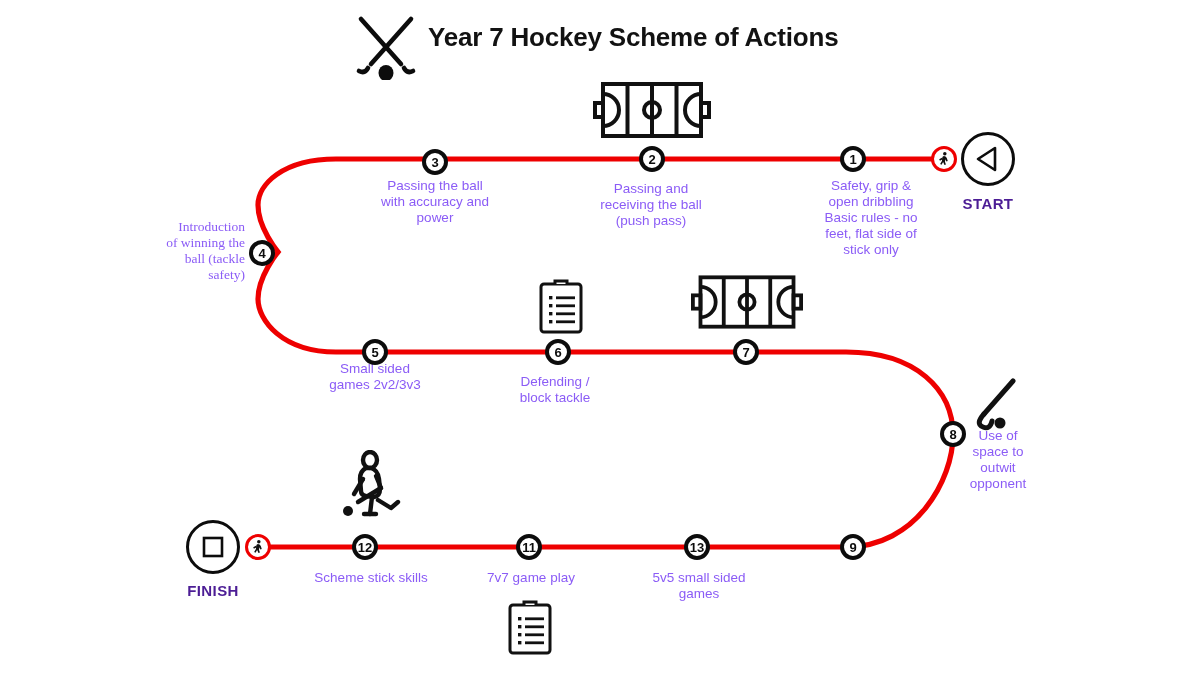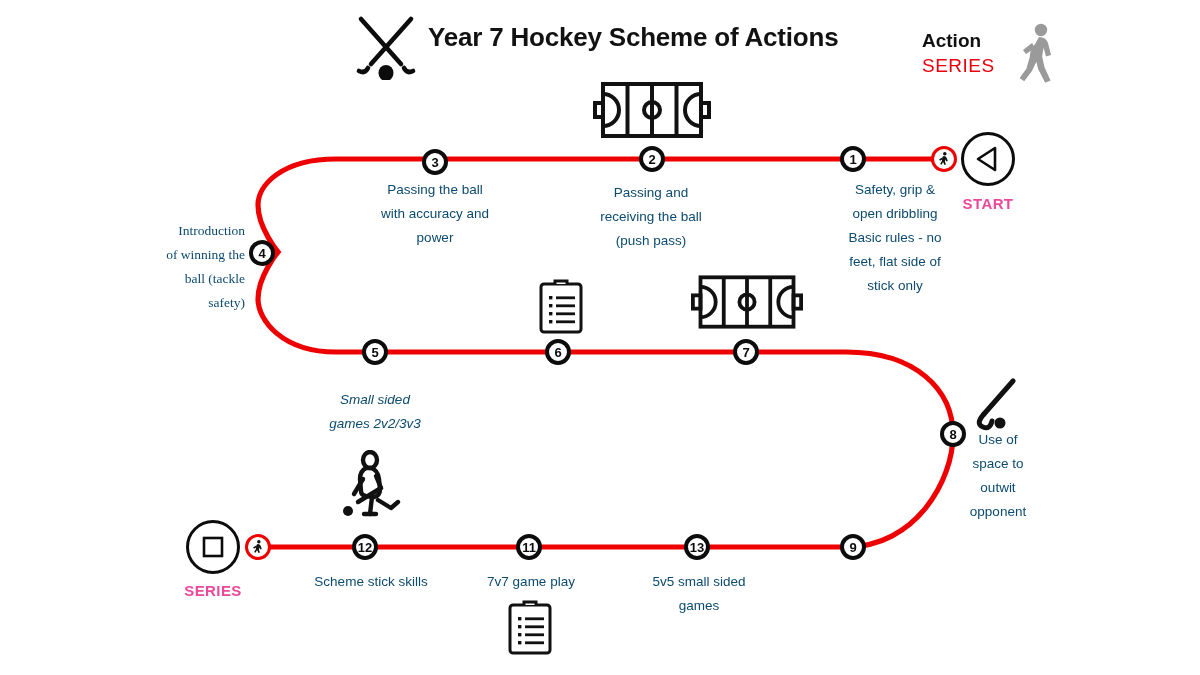--- a/index.html
+++ b/index.html
@@ -40,33 +40,33 @@
     background:#ffffff;border:4px solid #0c0c0c;
     box-sizing:border-box;
     display:flex;align-items:center;justify-content:center;
     font-size:13px;font-weight:600;color:#0c0c0c;line-height:1;
     z-index:6;
   }
   .node.small-num{font-size:13px;}
 
   
   .lbl{
-    position:absolute;font-size:13.5px;line-height:24px;
-    color:#0c4a6e;text-align:center;z-index:4;
+    position:absolute;font-size:13.5px;line-height:16px;
+    color:#8b5cf6;text-align:center;z-index:4;
   }
   .lbl-right{text-align:right;}
 
   
   .term-ring{
     position:absolute;width:54px;height:54px;border-radius:50%;
     border:3px solid #0c0c0c;box-sizing:border-box;background:#fff;
     display:flex;align-items:center;justify-content:center;z-index:6;
   }
   .term-cap{
-    position:absolute;font-size:15px;font-weight:700;color:#ec4899;
+    position:absolute;font-size:15px;font-weight:700;color:#4c1d95;
     text-align:center;letter-spacing:0.4px;
   }
   .runner-dot{
     position:absolute;width:26px;height:26px;border-radius:50%;
     background:#ffffff;border:3.5px solid #ee0000;box-sizing:border-box;
     display:flex;align-items:center;justify-content:center;z-index:7;
   }
 
   
   .ico{position:absolute;z-index:5;}
@@ -81,31 +81,20 @@
       <path d="M9 5 L49 50"></path>
       <path d="M52 54 q3 6 9 3"></path>
       <path d="M59 5 L19 50"></path>
       <path d="M16 54 q-3 6 -9 3"></path>
     </g>
     <ellipse cx="34" cy="59" rx="7.5" ry="8" fill="#0c0c0c"></ellipse>
   </svg>
 
   <div class="hdr-title">Year 7 Hockey Scheme of Actions</div>
 
-  <div class="brand">
-    <div class="brand-action">Action</div>
-    <div class="brand-series">SERIES</div>
-    <svg class="brand-walker" viewBox="0 0 46 64">
-      <g fill="#9a9a9a">
-        <circle cx="25" cy="8" r="6.2"></circle>
-        <path d="M23 15 q7 0 9 6 l3 12 -5 1.6 -2.4 -9 -1.5 9 2.5 11 6 13 -5.4 2.2 -7.2 -14 -1.6 -7 -4.6 9.5 -7.6 10 -4.6 -3.4 6.8 -9.2 3.4 -12 q0.6 -9 5.2 -12.5 z"></path>
-        <path d="M16 21 l-9 7 3 4 9 -6 z"></path>
-      </g>
-    </svg>
-  </div>
 
   <svg id="pathsvg" viewBox="0 0 1200 675">
     <path d="M 944 159
              L 336 159
              C 282 159 258 185 258 205
              C 258 228 278 252 278 252
              C 278 252 258 276 258 299
              C 258 320 282 352 336 352
              L 846 352
              C 916 352 953 390 953 435
@@ -207,57 +196,58 @@
       <path d="M10 6.2 q3 0.4 3.6 3 l1.1 3.4 -1.8 0.6 -1 -2.8 -0.7 3 1.2 3.4 -1.8 0.7 -1.7 -3.7 -2 3.3 -1.7 -1 2.2 -3.6 0.4 -4 q0.3 -2.3 2.2 -2.3z" fill="#111"></path>
       <path d="M7.4 8.4 L4 10.4 l0.9 1.7 3.4 -1.8z" fill="#111"></path>
     </svg>
   </div>
 
   <div class="term-ring" style="left:186px;top:520px;">
     <svg viewBox="0 0 40 40" width="40" height="40">
       <rect x="11" y="11" width="18" height="18" fill="none" stroke="#0c0c0c" stroke-width="2.6"></rect>
     </svg>
   </div>
-  <div class="term-cap" style="left:173px;top:582px;width:80px;">SERIES</div>
+  <div class="term-cap" style="left:173px;top:582px;width:80px;">FINISH</div>
   <div class="runner-dot" style="left:245px;top:534px;">
     <svg viewBox="0 0 20 20" width="16" height="16">
       <circle cx="11" cy="3.4" r="2.2" fill="#111"></circle>
       <path d="M10 6.2 q3 0.4 3.6 3 l1.1 3.4 -1.8 0.6 -1 -2.8 -0.7 3 1.2 3.4 -1.8 0.7 -1.7 -3.7 -2 3.3 -1.7 -1 2.2 -3.6 0.4 -4 q0.3 -2.3 2.2 -2.3z" fill="#111"></path>
       <path d="M7.4 8.4 L4 10.4 l0.9 1.7 3.4 -1.8z" fill="#111"></path>
     </svg>
   </div>
 
   <div class="node" style="left:840px;top:146px;">
       <span>1</span>
     </div>
-  <div class="lbl" style="left:828px;top:178px;width:134px;">Safety, grip &amp;<br>open dribbling<br>Basic rules - no<br>feet, flat side of<br>stick only</div>
+  <div class="lbl" style="left:804px;top:178px;width:134px;">Safety, grip &amp;<br>open dribbling<br>Basic rules - no<br>feet, flat side of<br>stick only</div>
 
   <div class="node" style="left:639px;top:146px;">
       <span>2</span>
     </div>
   <div class="lbl" style="left:578px;top:181px;width:146px;">Passing and<br>receiving the ball<br>(push pass)</div>
 
   <div class="node" style="left:422px;top:149px;">
       <span>3</span>
     </div>
   <div class="lbl" style="left:355px;top:178px;width:160px;">Passing the ball<br>with accuracy and<br>power</div>
 
   <div class="node" style="left:249px;top:240px;">
       <span>4</span>
     </div>
   <div class="lbl lbl-right" style="left:135px;top:219px;width:110px;font-family:Liberation Serif, serif;">Introduction<br>of winning the<br>ball (tackle<br>safety)</div>
 
   <div class="node" style="left:362px;top:339px;">
       <span>5</span>
     </div>
-  <div class="lbl" style="left:306px;top:388px;width:138px;font-style:italic;">Small sided<br>games 2v2/3v3</div>
+  <div class="lbl" style="left:306px;top:361px;width:138px;">Small sided<br>games 2v2/3v3</div>
 
   <div class="node" style="left:545px;top:339px;">
       <span>6</span>
     </div>
+  <div class="lbl" style="left:495px;top:374px;width:120px;">Defending /<br>block tackle</div>
 
   <div class="node" style="left:733px;top:339px;">
       <span>7</span>
     </div>
 
   <div class="node" style="left:940px;top:421px;">
       <span>8</span>
     </div>
   <div class="lbl" style="left:963px;top:428px;width:70px;">Use of<br>space to<br>outwit<br>opponent</div>
 

